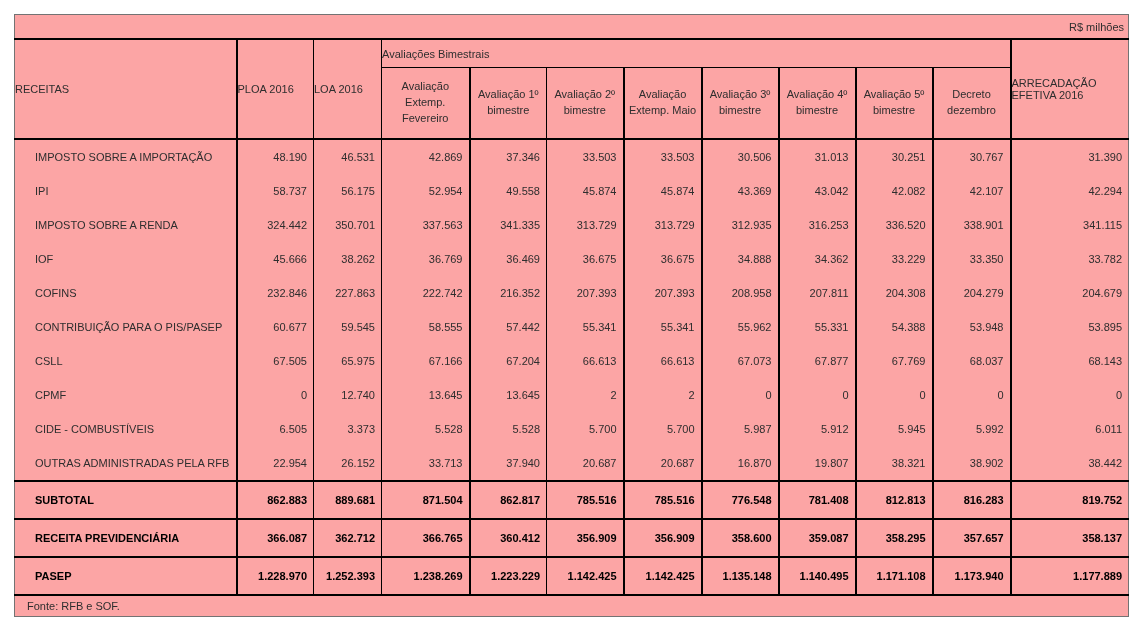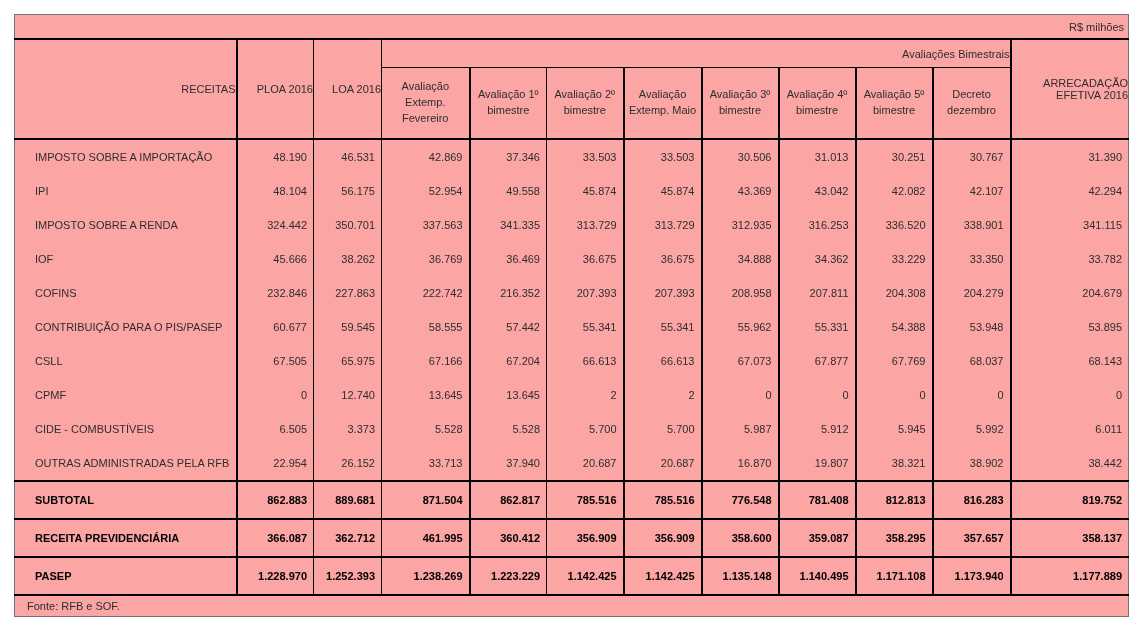--- a/index.html
+++ b/index.html
@@ -43,21 +43,21 @@
 
   
   tr.unit-row th {
     height: 23px;
     text-align: right;
     padding-right: 4px;
     border-bottom: 2px solid #000;
     font-size: 11px;
   }
   
-  tr.head-top th { height: 27px; text-align: right; }
+  tr.head-top th { height: 27px; text-align: left; }
   tr.head-sub th { height: 70px; text-align: center; line-height: 1.45; padding: 0 2px; }
   th.group-h { border-bottom: 1px solid #000; }
   th.receitas-h { text-align: center; margin-left: 32px; }
 
   
   tbody tr:first-child td { border-top: 2px solid #000; }
   tbody td { height: 34px; }
   td.label-cell {
     text-align: left;
     padding-left: 20px;
@@ -133,21 +133,21 @@
           <td class="num-cell bl-thin">33.503</td>
           <td class="num-cell bl-thick">33.503</td>
           <td class="num-cell bl-thick">30.506</td>
           <td class="num-cell bl-thick">31.013</td>
           <td class="num-cell bl-thick">30.251</td>
           <td class="num-cell bl-thick">30.767</td>
           <td class="num-cell bl-thick">31.390</td>
         </tr>
         <tr>
           <td class="label-cell">IPI</td>
-          <td class="num-cell bl-thick">48.104</td>
+          <td class="num-cell bl-thick">58.737</td>
           <td class="num-cell bl-thin">56.175</td>
           <td class="num-cell bl-thin">52.954</td>
           <td class="num-cell bl-thick">49.558</td>
           <td class="num-cell bl-thin">45.874</td>
           <td class="num-cell bl-thick">45.874</td>
           <td class="num-cell bl-thick">43.369</td>
           <td class="num-cell bl-thick">43.042</td>
           <td class="num-cell bl-thick">42.082</td>
           <td class="num-cell bl-thick">42.107</td>
           <td class="num-cell bl-thick">42.294</td>
@@ -275,21 +275,21 @@
           <td class="num-cell bl-thick">776.548</td>
           <td class="num-cell bl-thick">781.408</td>
           <td class="num-cell bl-thick">812.813</td>
           <td class="num-cell bl-thick">816.283</td>
           <td class="num-cell bl-thick">819.752</td>
         </tr>
         <tr class="summary">
           <td class="label-cell">RECEITA PREVIDENCIÁRIA</td>
           <td class="num-cell bl-thick">366.087</td>
           <td class="num-cell bl-thin">362.712</td>
-          <td class="num-cell bl-thin">461.995</td>
+          <td class="num-cell bl-thin">366.765</td>
           <td class="num-cell bl-thick">360.412</td>
           <td class="num-cell bl-thin">356.909</td>
           <td class="num-cell bl-thick">356.909</td>
           <td class="num-cell bl-thick">358.600</td>
           <td class="num-cell bl-thick">359.087</td>
           <td class="num-cell bl-thick">358.295</td>
           <td class="num-cell bl-thick">357.657</td>
           <td class="num-cell bl-thick">358.137</td>
         </tr>
         <tr class="summary">

